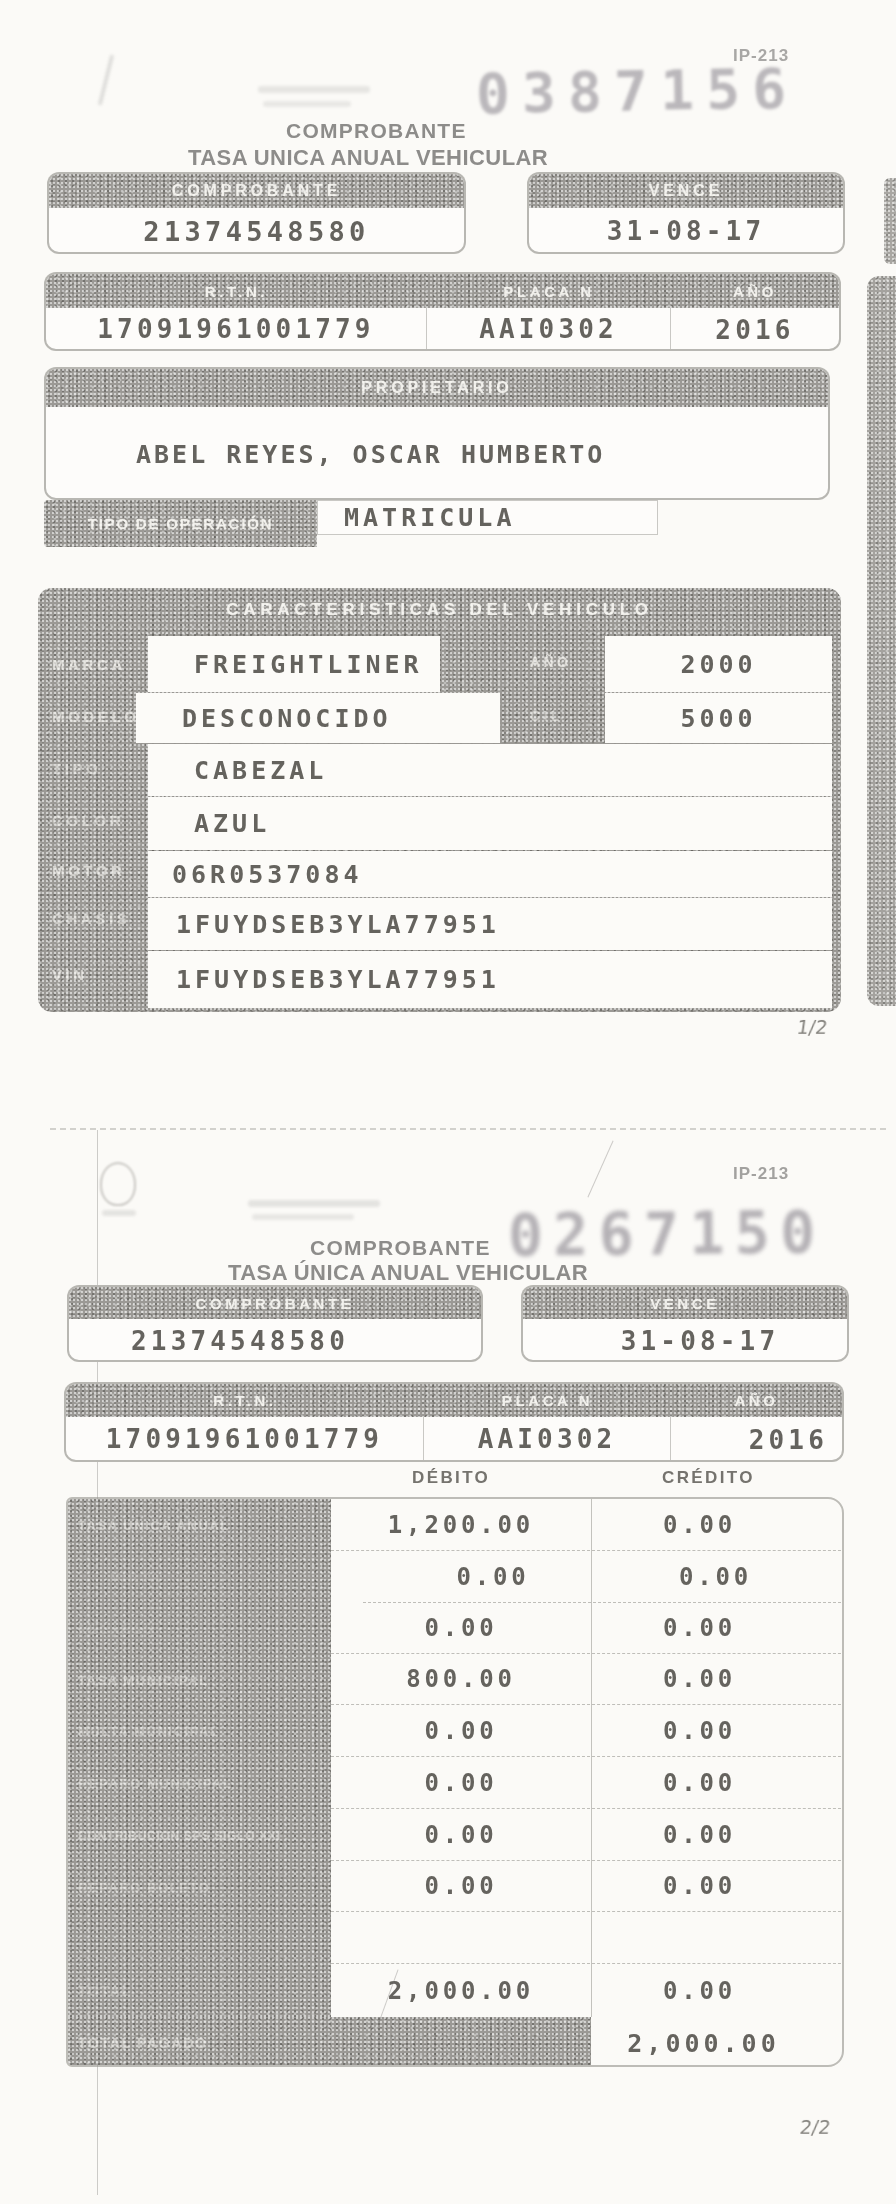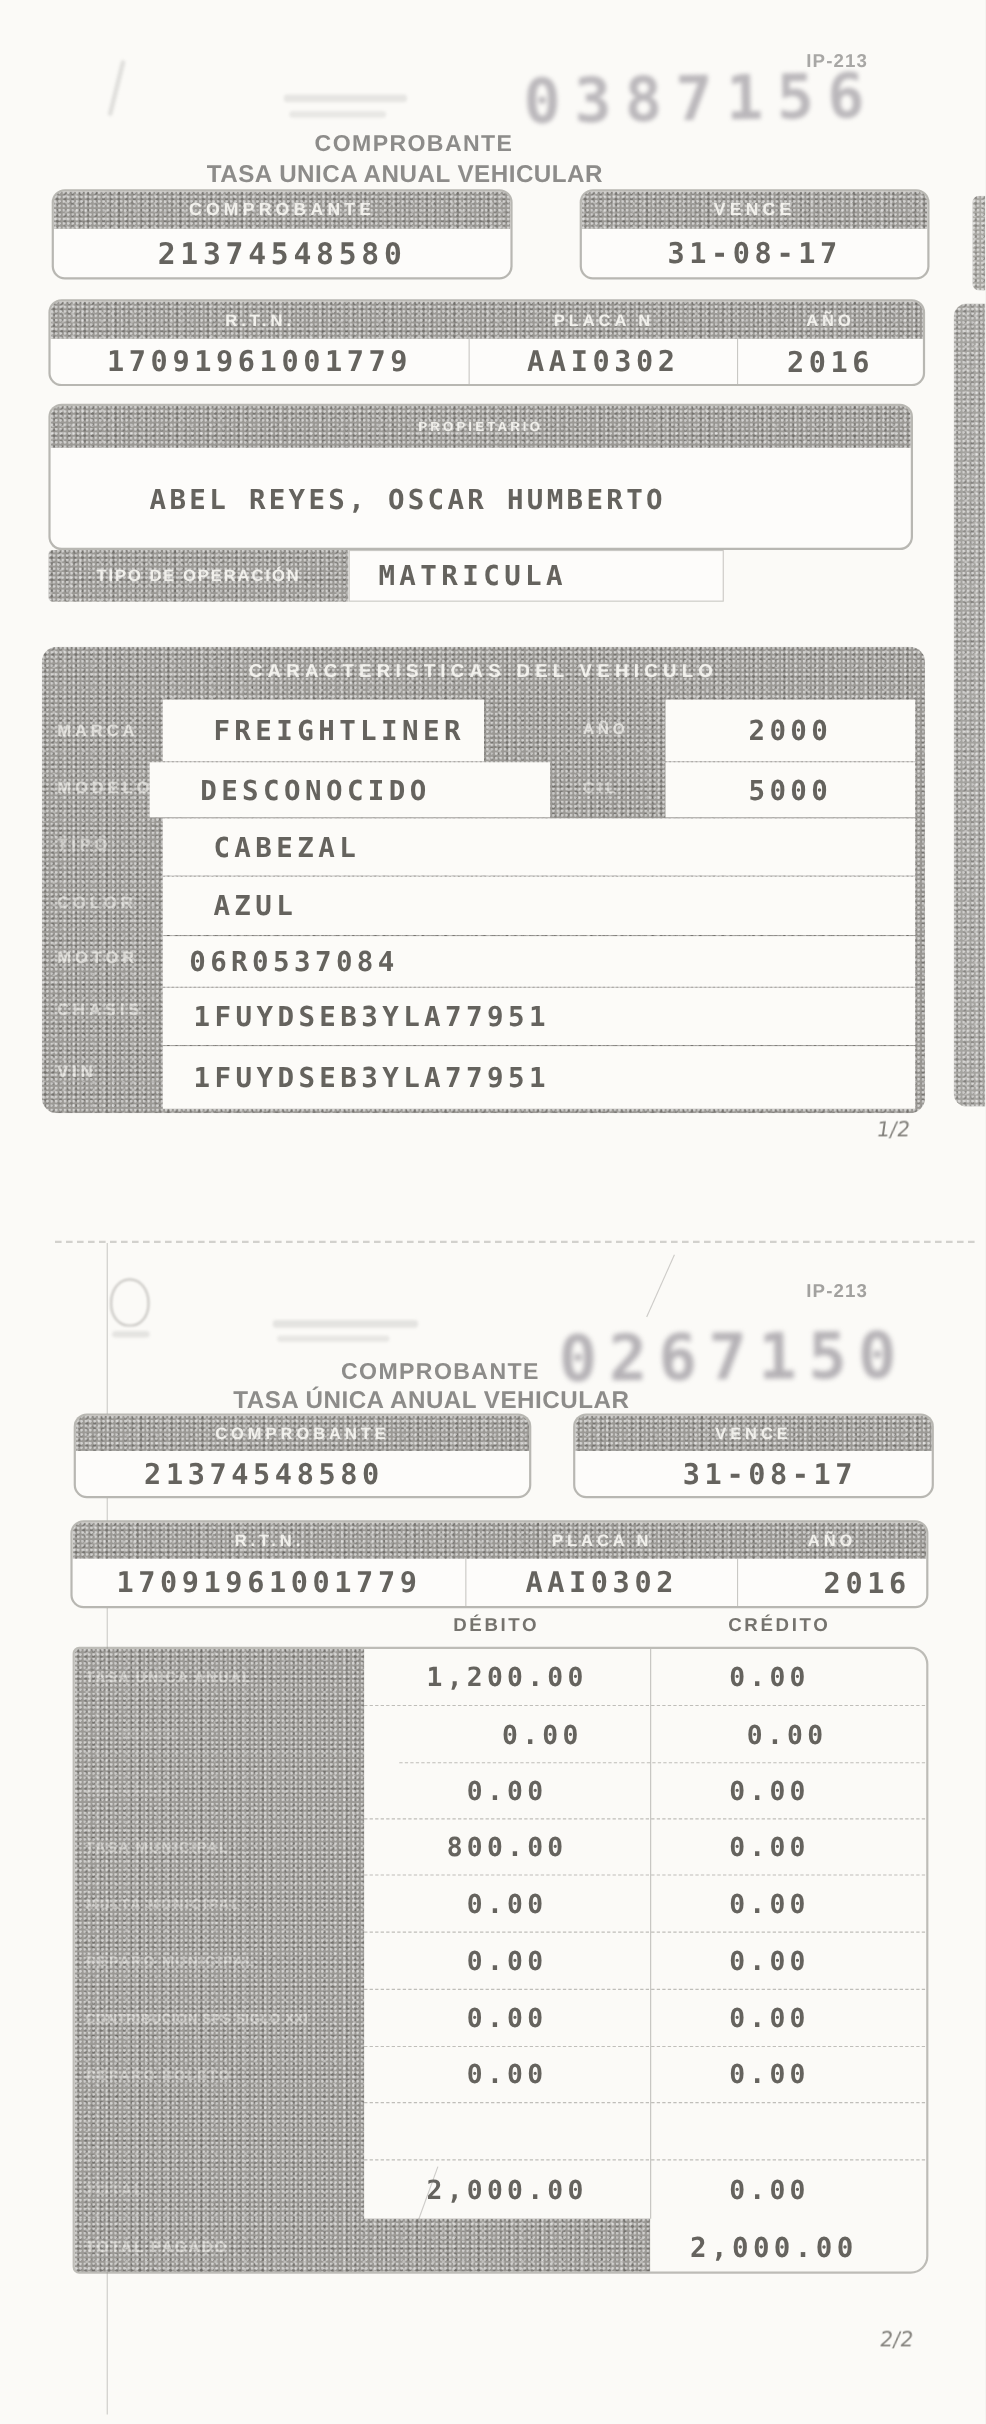--- a/index.html
+++ b/index.html
@@ -113,31 +113,31 @@
       </div>
       <div class="boxbody" style="height:43px;">
         <span class="dotmat" style="font-size:26px;width:381px;text-align:center;border-right:1px solid rgba(150,148,142,.5);height:100%;line-height:43px;">17091961001779</span>
         <span class="dotmat" style="font-size:26px;width:244px;text-align:center;border-right:1px solid rgba(150,148,142,.5);height:100%;line-height:43px;">AAI0302</span>
         <span class="dotmat" style="font-size:26px;flex:1;text-align:center;">2016</span>
       </div>
     </div>
 
     <div class="abs box" style="left:44px;top:367px;width:786px;height:133px;">
       <div class="boxhead speckle" style="height:38px;">
-        <span class="barlabel" style="font-size:12px;">PROPIETARIO</span>
+        <span class="barlabel" style="font-size:16px;">PROPIETARIO</span>
       </div>
       <div class="boxbody" style="height:95px;">
         <span class="dotmat" style="font-size:25px;letter-spacing:.12em;padding-left:90px;">ABEL REYES, OSCAR HUMBERTO</span>
       </div>
     </div>
 
     <div class="abs speckle" style="left:44px;top:500px;width:273px;height:47px;border-radius:4px 0 0 4px;display:flex;align-items:center;justify-content:center;">
       <span class="barlabel" style="font-size:15px;letter-spacing:.12em;">TIPO DE OPERACIÓN</span>
     </div>
-    <div class="abs" style="left:317px;top:500px;width:341px;height:47px;background:#fdfcfa;border:1.5px solid rgba(150,148,142,.5);display:flex;align-items:center;">
+    <div class="abs" style="left:317px;top:500px;width:341px;height:35px;background:#fdfcfa;border:1.5px solid rgba(150,148,142,.5);display:flex;align-items:center;">
       <span class="dotmat" style="font-size:25px;padding-left:26px;">MATRICULA</span>
     </div>
 
     <div class="abs" style="left:176px;top:758px;width:16px;height:32px;border-left:2px solid rgba(112,110,106,.35);border-radius:50%;transform:rotate(-14deg);filter:blur(.5px);"></div>
 
     <div class="abs speckle" style="left:38px;top:588px;width:803px;height:424px;border-radius:14px;">
       <div style="position:relative;width:100%;height:100%;">
         <span class="barlabel" style="position:absolute;left:0;right:0;top:12px;text-align:center;font-size:17px;letter-spacing:.28em;">CARACTERISTICAS DEL VEHICULO</span>
 
         <span class="barlabel" style="position:absolute;left:14px;top:68px;font-size:15px;opacity:.75;">MARCA</span>
@@ -196,21 +196,21 @@
     <div class="abs" style="left:100px;top:62px;width:36px;height:44px;border:2px solid rgba(120,118,114,.38);border-radius:50% 50% 46% 46%;filter:blur(1px);"></div>
     <div class="abs smudge" style="left:102px;top:110px;width:34px;height:6px;opacity:.2;"></div>
     <div class="abs smudge" style="left:248px;top:100px;width:132px;height:7px;opacity:.2;"></div>
     <div class="abs smudge" style="left:252px;top:114px;width:102px;height:6px;opacity:.17;"></div>
 
     <span class="abs graytitle" style="left:733px;top:64px;font-size:17px;opacity:.8;">IP-213</span>
 
     <span class="abs stamp" style="left:508px;top:100px;font-size:58px;letter-spacing:.18em;transform:rotate(-.6deg);filter:blur(2.2px);opacity:.55;">0267150</span>
 
     <span class="abs graytitle" style="left:310px;top:136px;font-size:21px;">COMPROBANTE</span>
-    <span class="abs graytitle" style="left:212px;top:160px;font-size:22px;letter-spacing:.02em;">TASA ÚNICA ANUAL VEHICULAR</span>
+    <span class="abs graytitle" style="left:228px;top:160px;font-size:22px;letter-spacing:.02em;">TASA ÚNICA ANUAL VEHICULAR</span>
 
     <div class="abs box" style="left:67px;top:185px;width:416px;height:77px;">
       <div class="boxhead speckle" style="height:32px;">
         <span class="barlabel" style="font-size:15px;">COMPROBANTE</span>
       </div>
       <div class="boxbody" style="height:43px;">
         <span class="dotmat" style="font-size:26px;padding-left:62px;">21374548580</span>
       </div>
     </div>
 

